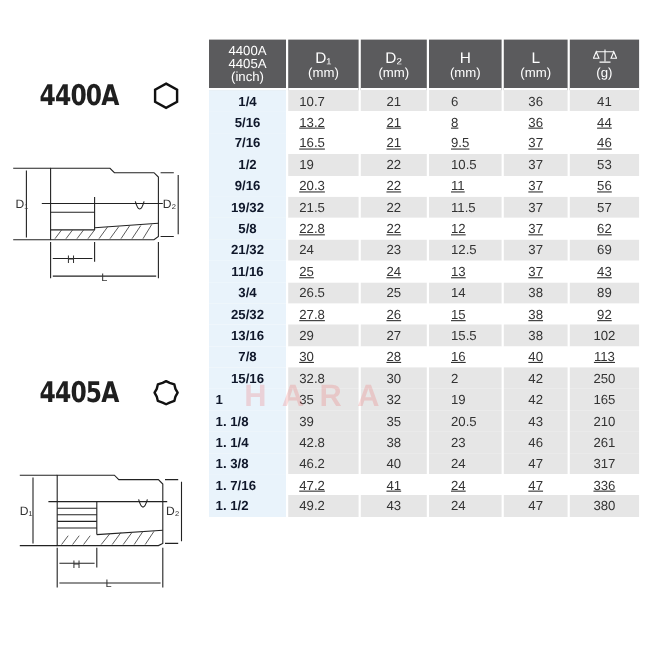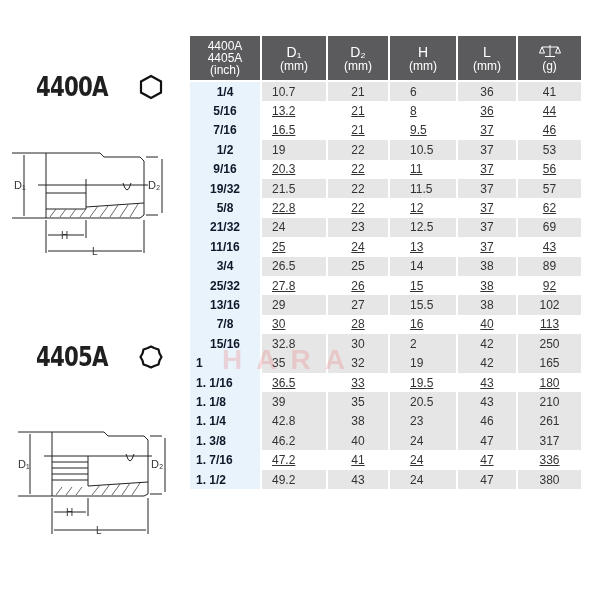--- a/index.html
+++ b/index.html
@@ -266,28 +266,20 @@
         <td class="val v-g">250</td>
       </tr>
       <tr class="odd">
         <td class="size left">1</td>
         <td class="val v-d1">35</td>
         <td class="val v-d2">32</td>
         <td class="val v-h">19</td>
         <td class="val v-l">42</td>
         <td class="val v-g">165</td>
       </tr>
-      <tr class="even">
-        <td class="size left">1. 1/16</td>
-        <td class="val v-d1">36.5</td>
-        <td class="val v-d2">33</td>
-        <td class="val v-h">19.5</td>
-        <td class="val v-l">43</td>
-        <td class="val v-g">180</td>
-      </tr>
       <tr class="odd">
         <td class="size left">1. 1/8</td>
         <td class="val v-d1">39</td>
         <td class="val v-d2">35</td>
         <td class="val v-h">20.5</td>
         <td class="val v-l">43</td>
         <td class="val v-g">210</td>
       </tr>
       <tr class="odd">
         <td class="size left">1. 1/4</td>

